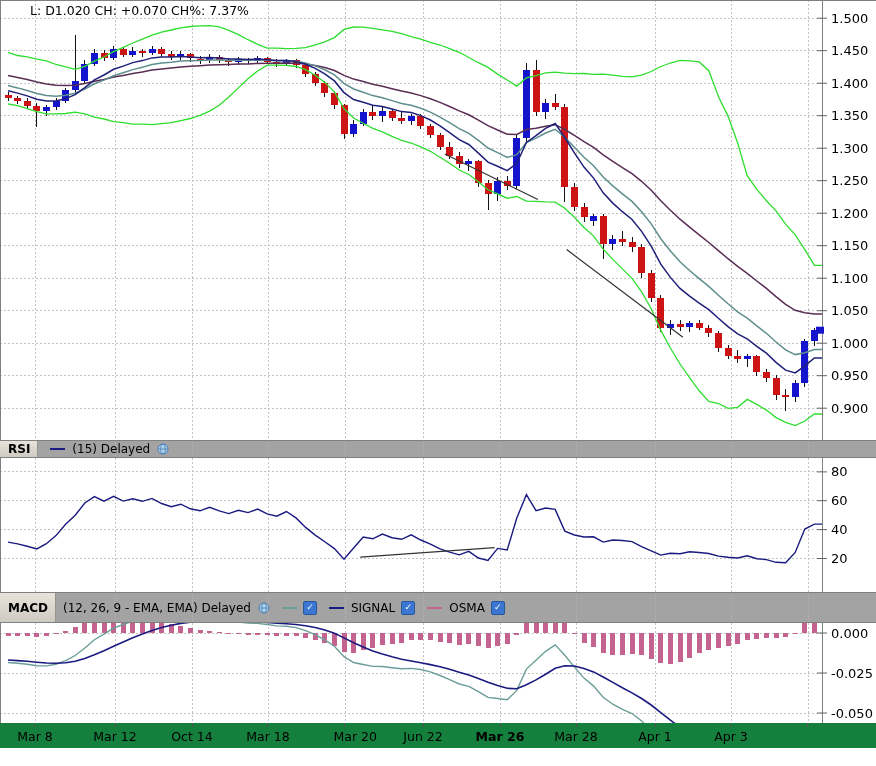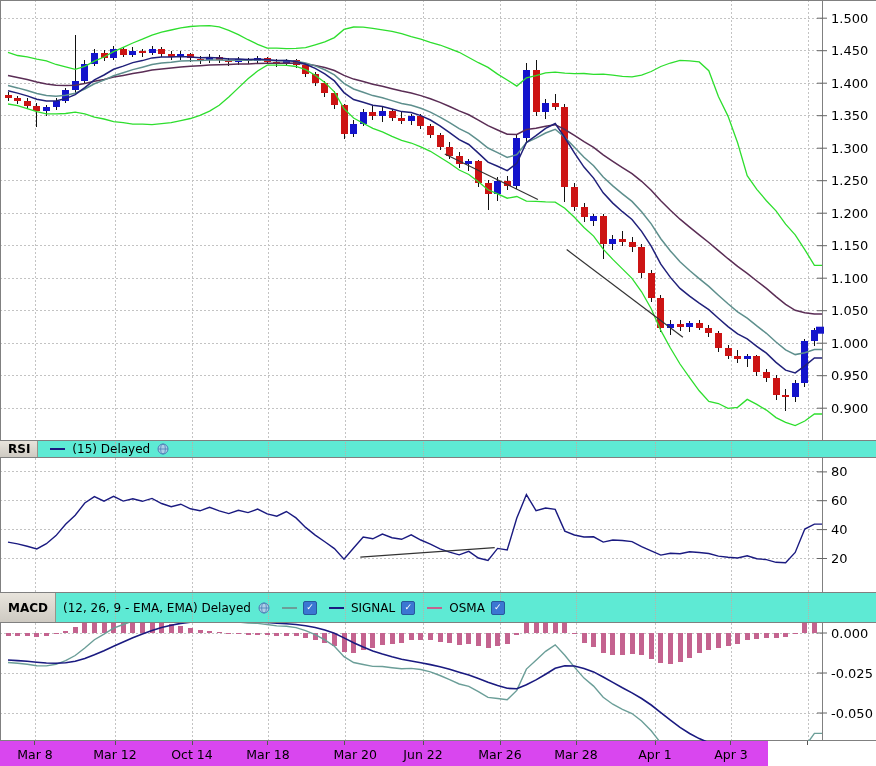--- a/index.html
+++ b/index.html
@@ -2,35 +2,35 @@
 <html><head>
 <meta charset="utf-8">
 <style>
   html,body{margin:0;padding:0;background:#fff}
   .page{position:relative;width:876px;height:766px;background:#fff;overflow:hidden;
         font-family:"DejaVu Sans","Liberation Sans",sans-serif;color:#000}
   #price-panel{position:absolute;left:0;top:0;width:813px;height:440px}
   #rsi-panel{position:absolute;left:0;top:458px;width:876px;height:134px}
   #macd-panel{position:absolute;left:0;top:611px;width:734px;height:130px}
   .info-label{position:absolute;left:30px;top:3px;font-size:12.5px;color:#000;white-space:nowrap}
-  .ind-bar{position:absolute;left:0;width:876px;background:#5eead4;border-top:1px solid #808080;
+  .ind-bar{position:absolute;left:0;width:876px;background:#a3a3a3;border-top:1px solid #808080;
            border-bottom:1px solid #808080;box-sizing:border-box;display:flex;align-items:center;
            font-size:12px;color:#000;z-index:2}
   #rsi-bar{top:440px;height:18px}
   #macd-bar{top:592px;height:31px}
   .ind-name{font-weight:bold;padding:0 7px 0 8px;height:100%;display:flex;align-items:center;
             border-right:1px solid #989489;background:linear-gradient(#e8e4dc,#cecac2);z-index:3}
   .legend-text{margin-left:7px;white-space:nowrap;z-index:3}
   .sample{display:inline-block;width:15px;height:2px;margin-left:12px;z-index:3}
   .cb{display:inline-block;width:12px;height:12px;margin-left:6px;background:#3b77d2;
       border:1px solid #28589c;border-radius:2px;color:#fff;font-size:9px;line-height:11px;
       text-align:center;font-weight:bold;cursor:pointer;z-index:3}
   .globe{display:inline-flex;margin-left:7px;z-index:3}
   .bargrid{position:absolute;top:1px;bottom:1px;width:0;border-left:1px dotted #b6b2a9;z-index:1}
-  #x-axis{position:absolute;left:0;top:741px;width:768px;height:25px;background:#d946ef}
+  #x-axis{position:absolute;left:0;top:723px;width:876px;height:25px;background:#15803d}
   .xtick{position:absolute;top:0;height:4px;width:0;border-left:1px solid #555}
   .xlab{position:absolute;top:6px;width:64px;text-align:center;font-size:12.5px;color:#000;white-space:nowrap}
   svg text.axt{font-family:"DejaVu Sans","Liberation Sans",sans-serif;font-size:13px;fill:#000}
 </style>
 </head>
 <body>
 
 <div class="page">
 
   <div id="price-panel"><svg width="876" height="440" viewBox="0 0 876 440" xmlns="http://www.w3.org/2000/svg">
@@ -262,20 +262,21 @@
         <line x1="817" y1="310.7" x2="827" y2="310.7" stroke="#666"></line>
         <text class="axt" x="831" y="315.2">1.050</text>
         <line x1="817" y1="343.2" x2="827" y2="343.2" stroke="#666"></line>
         <text class="axt" x="831" y="347.7">1.000</text>
         <line x1="817" y1="375.7" x2="827" y2="375.7" stroke="#666"></line>
         <text class="axt" x="831" y="380.2">0.950</text>
         <line x1="817" y1="408.2" x2="827" y2="408.2" stroke="#666"></line>
         <text class="axt" x="831" y="412.7">0.900</text>
       </svg></div>
 
+  <div class="info-label">L: D1.020 CH: +0.070 CH%: 7.37%</div>
 
   <div class="ind-bar" id="rsi-bar">
     <span class="ind-name">RSI</span>
     <span class="sample" style="background: rgb(26, 26, 128);"></span>
     <span class="legend-text">(15) Delayed</span>
     <span class="globe">
       <svg width="12" height="12" viewBox="0 0 12 12">
         <circle cx="6" cy="6" r="5" fill="#aecfe8" stroke="#4a7fb5"></circle>
         <ellipse cx="6" cy="6" rx="2.3" ry="5" fill="none" stroke="#4a7fb5" stroke-width="0.8"></ellipse>
         <line x1="1" y1="6" x2="11" y2="6" stroke="#4a7fb5" stroke-width="0.8"></line>
@@ -477,21 +478,21 @@
       <span class="xlab" style="left: 83.04px;">Mar 12</span>
       <span class="xtick" style="left: 191.532px;"></span>
       <span class="xlab" style="left: 160.032px;">Oct 14</span>
       <span class="xtick" style="left: 267.468px;"></span>
       <span class="xlab" style="left: 235.968px;">Mar 18</span>
       <span class="xtick" style="left: 344.46px;"></span>
       <span class="xlab" style="left: 312.96px; text-align: right;">Mar 20</span>
       <span class="xtick" style="left: 422.508px;"></span>
       <span class="xlab" style="left: 391.008px;">Jun 22</span>
       <span class="xtick" style="left: 499.5px;"></span>
-      <span class="xlab" style="left: 468px;">Mar 26</span>
+      <span class="xlab" style="left: 468px; font-weight: bold;">Mar 26</span>
       <span class="xtick" style="left: 575.532px;"></span>
       <span class="xlab" style="left: 544.032px;">Mar 28</span>
       <span class="xtick" style="left: 654.54px;"></span>
       <span class="xlab" style="left: 623.04px;">Apr 1</span>
       <span class="xtick" style="left: 730.476px;"></span>
       <span class="xlab" style="left: 698.976px;">Apr 3</span>
       <span class="xtick" style="left: 807.468px;"></span>
     </div>
 
 </div>

